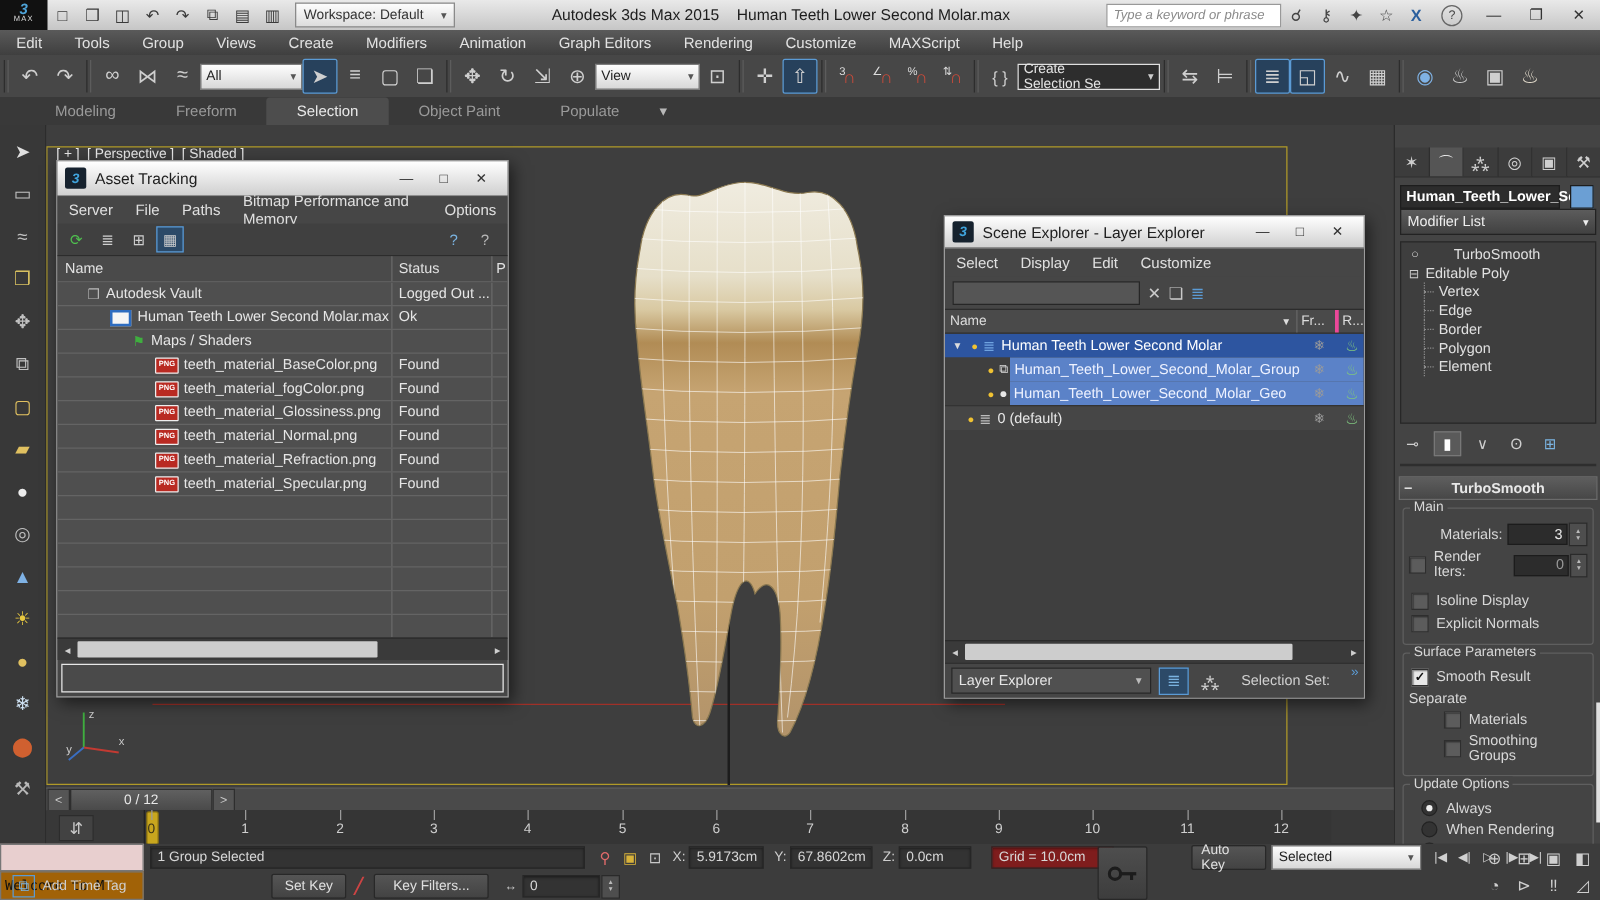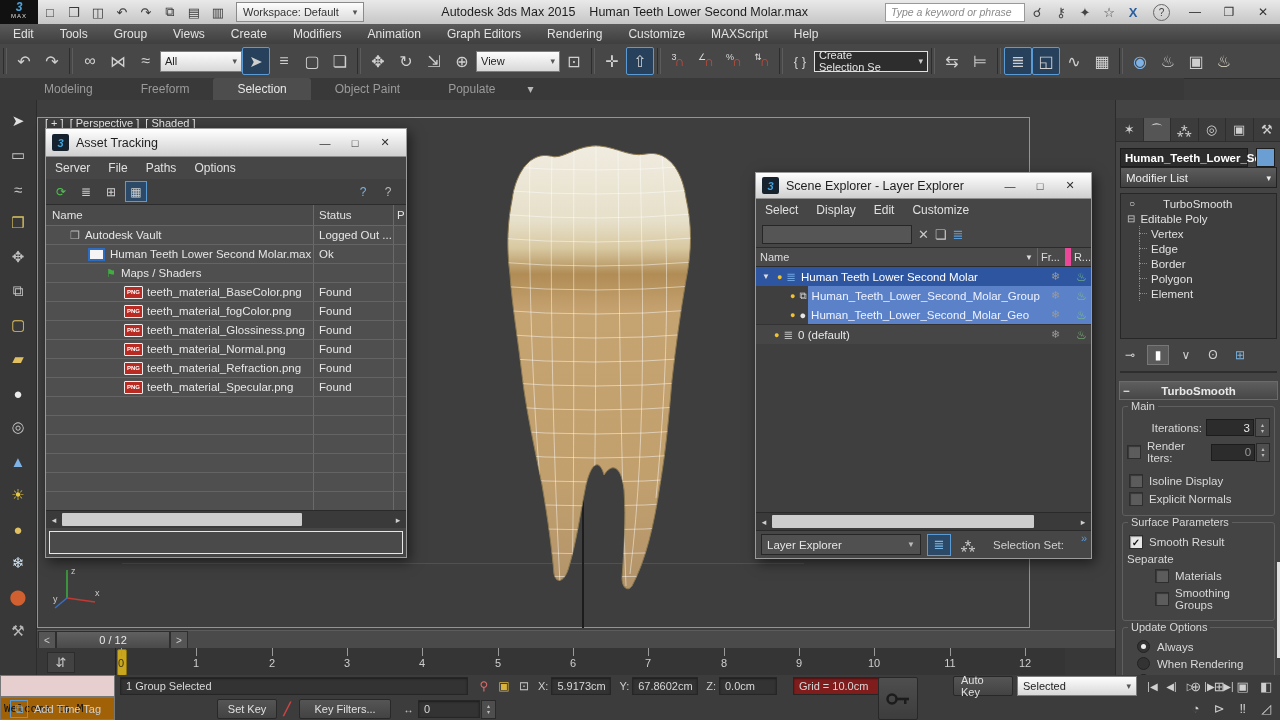--- a/index.html
+++ b/index.html
@@ -89,21 +89,21 @@
   #atstatus{height:21px;margin:3px;border:1px solid #e8e8e8;background:#4a4a4a;}
   
   #sewin{left:755px;top:172px;width:335px;height:385px;display:flex;flex-direction:column;}
   #sesearchrow{height:26px;display:flex;align-items:center;background:#464646;padding:0 6px;gap:6px;}
   #sesearch{width:148px;height:17px;background:#555;border:1px solid #262626;}
   .se-tic{font-size:13px;color:#c9c9c9;}
   #sehead{height:18px;background:#4a4a4a;border:1px solid #2c2c2c;border-left:none;border-right:none;
           display:flex;font-size:11px;color:#ddd;}
   .se-c1{width:283px;display:flex;align-items:center;justify-content:space-between;padding:0 4px;
          border-right:1px solid #666;box-sizing:border-box;}
-  .se-c2{width:33px;border-right:6px solid #ec4899;display:flex;align-items:center;padding-left:3px;box-sizing:border-box;}
+  .se-c2{width:33px;border-right:3px solid #ec4899;display:flex;align-items:center;padding-left:3px;box-sizing:border-box;}
   .se-c3{flex:1;display:flex;align-items:center;padding-left:3px;}
   #sebody{flex:1;background:#3f3f3f;font-size:11.5px;overflow:hidden;}
   .se-row{height:19px;display:flex;align-items:center;color:#e8e8e8;}
   .se-name{width:283px;display:flex;align-items:center;height:100%;box-sizing:border-box;}
   .se-fr{width:33px;display:flex;align-items:center;justify-content:center;height:100%;color:#9a9a9a;font-size:11px;}
   .se-rn{width:19px;display:flex;align-items:center;justify-content:center;height:100%;color:#7fc47f;font-size:12px;}
   .bulb{color:#f0c232;font-size:9px;margin:0 4px;}
   #sefooter{height:27px;background:#464646;border-top:1px solid #2a2a2a;display:flex;align-items:center;
             padding:0 5px;gap:6px;font-size:11.5px;position:relative;}
   #semode{width:148px;height:19px;background:#505050;border:1px solid #262626;display:flex;align-items:center;
@@ -416,20 +416,21 @@
       <span class="wlogo">3</span>
       <span style="flex:1">Asset Tracking</span>
       <span class="wbtn">—</span>
       <span class="wbtn">□</span>
       <span class="wbtn">✕</span>
     </div>
     <div class="wmenu">
       <span>Server</span>
       <span>File</span>
       <span>Paths</span>
+      <span>Bitmap Performance and Memory</span>
       <span>Options</span>
     </div>
     <div id="attools">
       <span class="at-tic" style="color:#4fc04f">⟳</span>
       <span class="at-tic">≣</span>
       <span class="at-tic">⊞</span>
       <span class="at-tic on">▦</span>
       <span style="flex:1"></span>
       <span class="at-tic" style="color:#7ab3e0">?</span>
       <span class="at-tic" style="color:#b8b8b8">?</span>
@@ -701,21 +702,21 @@
       <span class="stk-ic">ʘ</span>
       <span class="stk-ic" style="color:#7ab3e0">⊞</span>
     </div>
     <div class="rollout">
       <span class="minus">−</span>
       <span class="rtitle">TurboSmooth</span>
     </div>
     <div class="grp">
       <span class="grp-l">Main</span>
       <div class="prow">
-        <span class="plabel">Iterations:</span>
+        <span class="plabel">Materials:</span>
         <span class="pfield">3</span>
         <span class="spin">
             <span>▴</span>
             <span>▾</span>
           </span>
       </div>
       <div class="prow">
         <span class="cb"></span>
         <span class="plabel">Render Iters:</span>
         <span class="pfield" style="color:#999">0</span>

